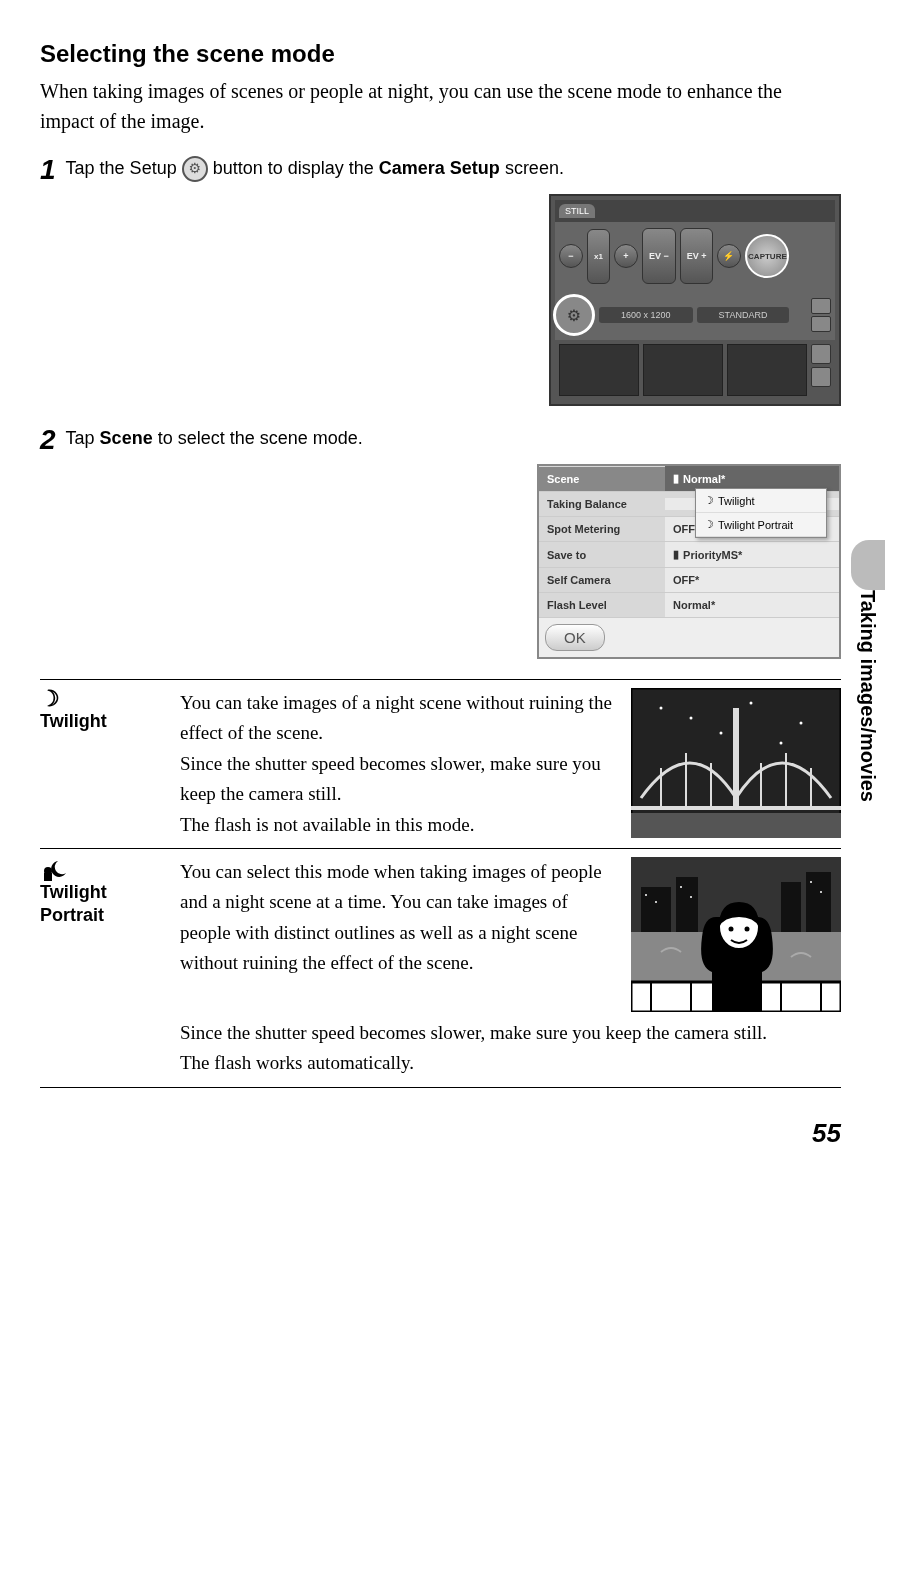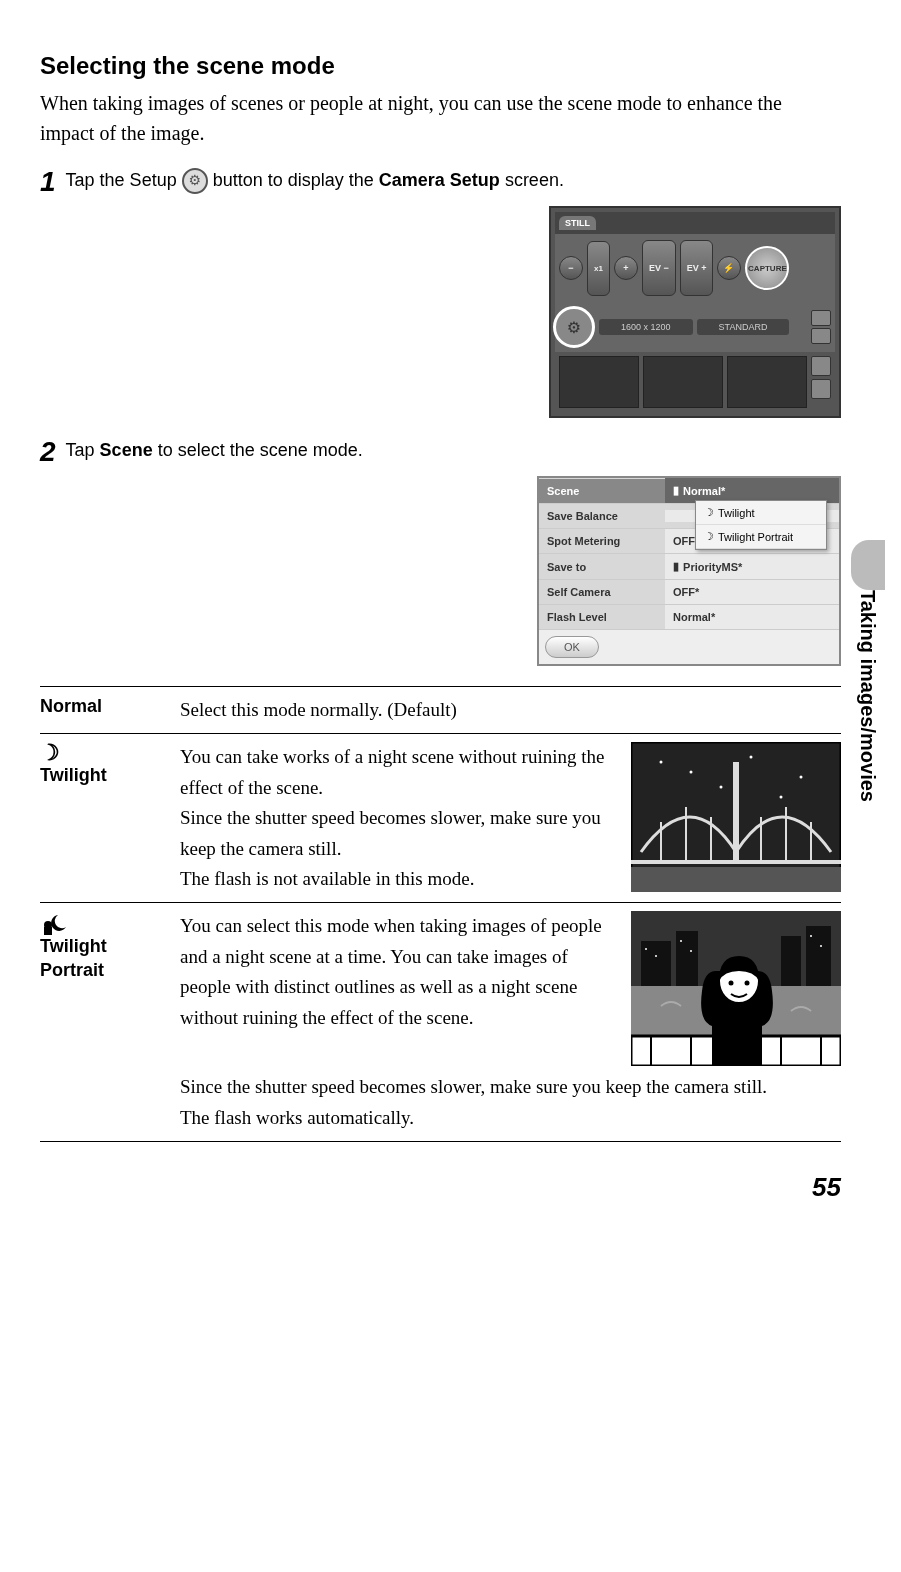--- a/index.html
+++ b/index.html
@@ -7,21 +7,21 @@
     margin: 0;
     padding: 40px 60px 30px 40px;
     width: 901px;
     box-sizing: border-box;
     position: relative;
     color: #000;
   }
   .heading {
     font-size: 24px;
     font-weight: bold;
-    margin: 12px 0 8px 0;
+    margin: 0 0 8px 0;
   }
   .intro {
     font-family: "Times New Roman", Times, serif;
     font-size: 20px;
     line-height: 1.5;
     margin: 0 0 20px 0;
   }
   .step {
     display: flex;
     margin-bottom: 6px;
@@ -71,21 +71,21 @@
   .cam-top {
     display: flex;
     align-items: center;
     gap: 4px;
     background: #444;
     padding: 4px;
   }
   .still-tab {
     background: #777; color: #fff; font-size: 9px;
     padding: 2px 6px; border-radius: 6px 6px 0 0;
-    font-weight: bold;
+    font-weight: normal;
   }
   .cam-row1 {
     display: flex;
     gap: 4px;
     padding: 6px 4px;
     align-items: center;
     background: #666;
   }
   .cam-btn {
     background: linear-gradient(#888,#555);
@@ -165,21 +165,21 @@
     border: 1px solid #888;
     width: 130px;
     box-shadow: 2px 2px 4px rgba(0,0,0,0.3);
   }
   .dropdown div { padding: 5px 8px; font-size: 11px; border-bottom:1px solid #ddd; display:flex; align-items:center; gap:4px; }
   .settings-wrap { position: relative; }
   .ok-btn {
     margin: 6px; padding: 4px 18px;
     background: linear-gradient(#fff,#ccc);
     border: 1px solid #999; border-radius: 12px;
-    font-size: 11px; color:#555;
+    font-size: 15px; color:#555;
   }
 
   
   .mode-table { margin-top: 14px; }
   .mode-row {
     display: flex;
     border-top: 1.5px solid #000;
     padding: 8px 0;
     gap: 20px;
   }
@@ -302,21 +302,21 @@
   <div class="settings-wrap">
     <div class="settings-panel">
       <div class="srow sel">
         <div class="label">Scene</div>
         <div class="val">
             <span>▮</span>
             <span>Normal*</span>
           </div>
       </div>
       <div class="srow">
-        <div class="label">Save Balance</div>
+        <div class="label">Taking Balance</div>
         <div class="val"></div>
       </div>
       <div class="srow">
         <div class="label">Spot Metering</div>
         <div class="val">OFF*</div>
       </div>
       <div class="srow">
         <div class="label">Save to</div>
         <div class="val">
             <span>▮</span>
@@ -341,33 +341,29 @@
       <div>
           <span>☽</span>
           <span>Twilight Portrait</span>
         </div>
     </div>
   </div>
 </div>
 
 <div class="mode-table">
 
-  <div class="mode-row">
-    <div class="mode-label">Normal</div>
-    <div class="mode-desc">Select this mode normally. (Default)</div>
-  </div>
 
   <div class="mode-row">
     <div class="mode-label">
       <div class="mode-icon">☽</div>
       <div>Twilight</div>
     </div>
     <div class="mode-desc">
       <div class="desc-img-wrap">
-        <div class="desc-text" style="white-space:pre-line">You can take works of a night scene without ruining the effect of the scene.
+        <div class="desc-text" style="white-space:pre-line">You can take images of a night scene without ruining the effect of the scene.
 Since the shutter speed becomes slower, make sure you keep the camera still.
 The flash is not available in this mode.</div>
         <div class="illus">
           <svg viewBox="0 0 210 150" width="210" height="150">
             <rect x="0" y="0" width="210" height="150" fill="#222" stroke="#000" stroke-width="3"></rect>
             <circle cx="30" cy="20" r="1.5" fill="#fff"></circle>
               <circle cx="60" cy="30" r="1.5" fill="#fff"></circle>
             <circle cx="120" cy="15" r="1.5" fill="#fff"></circle>
               <circle cx="170" cy="35" r="1.5" fill="#fff"></circle>
             <circle cx="90" cy="45" r="1.5" fill="#fff"></circle>

